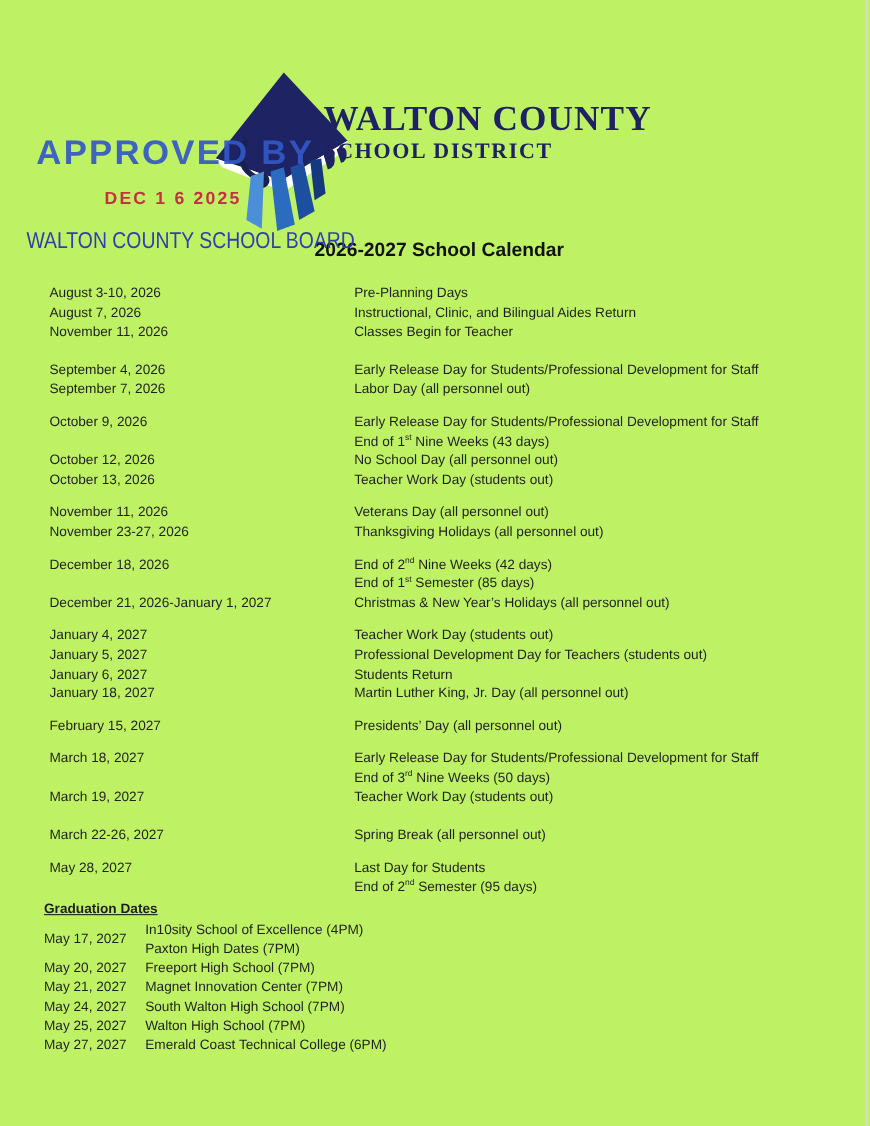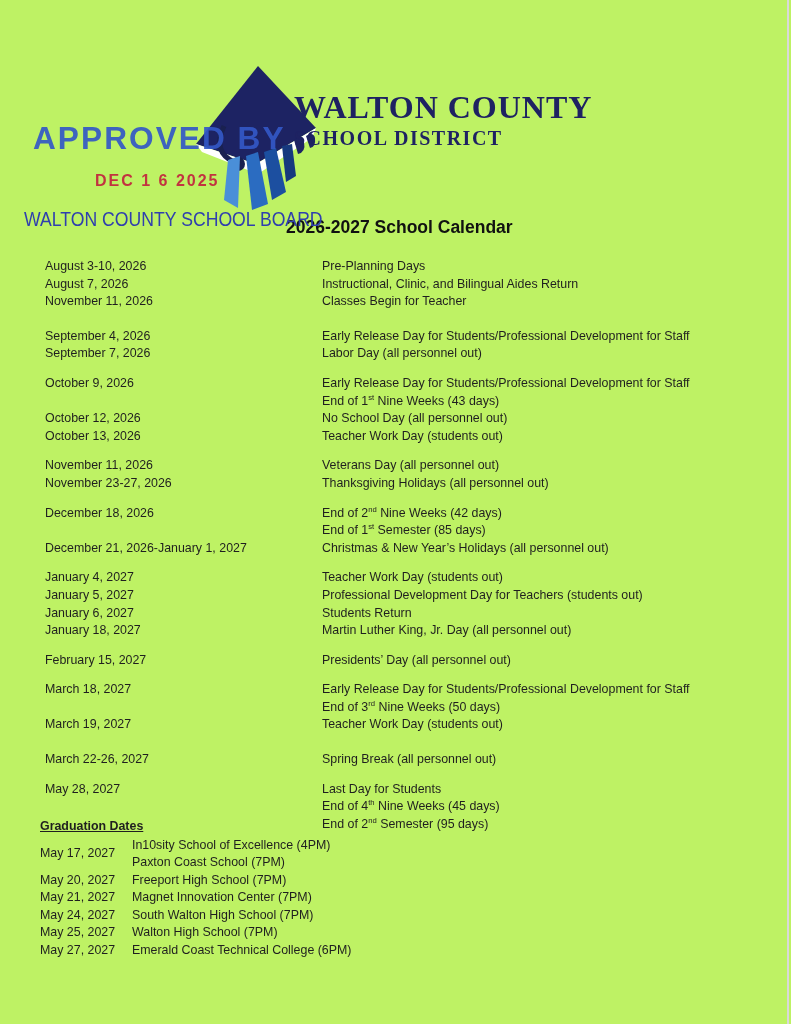--- a/index.html
+++ b/index.html
@@ -221,35 +221,34 @@
           <div class="cal-events">
             <div class="cal-event">Spring Break (all personnel out)</div>
           </div>
         </div>
       </div>
       <div class="cal-group">
         <div class="cal-row">
           <div class="cal-date">May 28, 2027</div>
           <div class="cal-events">
             <div class="cal-event">Last Day for Students</div>
-            <div class="cal-event">End of 4<sup>th</sup> Nine Weeks (45 days)</div>
             <div class="cal-event">End of 2<sup>nd</sup> Semester (95 days)</div>
           </div>
         </div>
       </div>
     </div>
 
   <div class="graduation">
     <div class="grad-heading">Graduation Dates</div>
     <div class="grad-rows">
         <div class="grad-row">
           <div class="grad-date">May 17, 2027</div>
           <div class="grad-schools">
             <div class="grad-school">In10sity School of Excellence (4PM)</div>
-            <div class="grad-school">Paxton Coast School (7PM)</div>
+            <div class="grad-school">Paxton High Dates (7PM)</div>
           </div>
         </div>
         <div class="grad-row">
           <div class="grad-date">May 20, 2027</div>
           <div class="grad-schools">
             <div class="grad-school">Freeport High School (7PM)</div>
           </div>
         </div>
         <div class="grad-row">
           <div class="grad-date">May 21, 2027</div>

